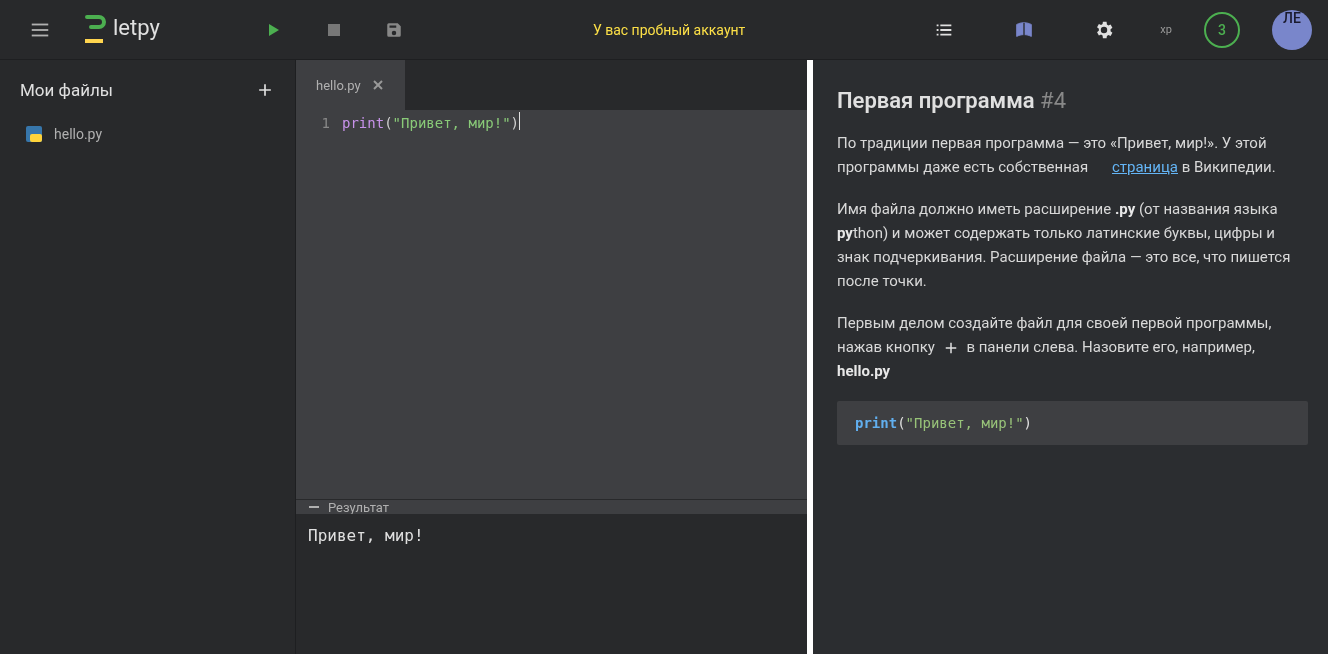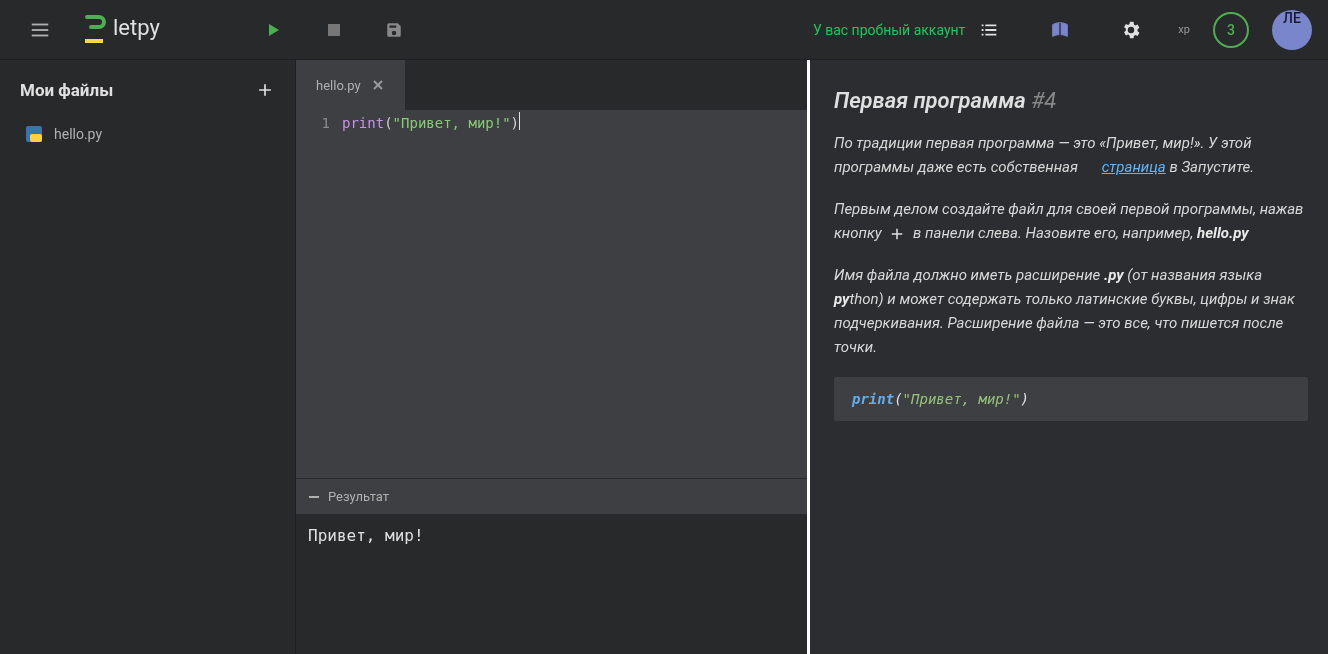--- a/index.html
+++ b/index.html
@@ -44,28 +44,28 @@
   color: #e0e0e0;
 }
 .toolbar-actions {
   display: flex;
   align-items: center;
   margin-left: 90px;
   gap: 12px;
 }
 .trial-text {
   flex: 1;
-  text-align: right;
-  color: #22c55e;
+  text-align: center;
+  color: #fde047;
   font-size: 14px;
 }
 .right-icons {
   display: flex;
   align-items: center;
-  gap: 23px;
+  gap: 32px;
 }
 .xp-label {
   font-size: 11px;
   color: #999;
 }
 .xp-circle {
   width: 36px;
   height: 36px;
   border: 2px solid #4caf50;
   border-radius: 50%;
@@ -99,21 +99,21 @@
   padding: 20px 0;
 }
 .sidebar-header {
   display: flex;
   align-items: center;
   justify-content: space-between;
   padding: 0 20px 16px 20px;
 }
 .sidebar-title {
   font-size: 17px;
-  font-weight: 700;
+  font-weight: 400;
   color: #e0e0e0;
 }
 .add-btn {
   color: #e0e0e0;
   cursor: pointer;
   font-size: 22px;
 }
 .file-item {
   display: flex;
   align-items: center;
@@ -184,21 +184,21 @@
 .tok-paren { color: #d0d0d0; }
 .tok-str { color: #89ca78; }
 .cursor-bar {
   display: inline-block;
   width: 1px;
   height: 18px;
   background: #e0e0e0;
   vertical-align: middle;
 }
 .result-header {
-  height: 36px;
+  height: 15px;
   background: #3e3f42;
   display: flex;
   align-items: center;
   gap: 8px;
   padding: 0 12px;
   color: #b0b0b0;
   font-size: 13px;
   border-top: 1px solid #28292b;
 }
 .result-panel {
@@ -207,22 +207,21 @@
   padding: 12px 12px;
   font-family: "Consolas", "Monaco", monospace;
   font-size: 16px;
   color: #e0e0e0;
 }
 .instructions {
   flex: 1;
   background: #2b2d30;
   padding: 28px 20px 20px 24px;
   overflow-y: auto;
-  border-left: 3px solid #ffffff;
-  font-style: italic;
+  border-left: 6px solid #ffffff;
 }
 .lesson-title {
   font-size: 22px;
   font-weight: 600;
   margin-bottom: 18px;
 }
 .lesson-num {
   color: #888;
   font-weight: 400;
 }
@@ -386,38 +385,38 @@
     </div>
   </div>
 
   <div class="instructions">
     <h1 class="lesson-title">
       <span>Первая программа</span>
       <span class="lesson-num">#4</span>
     </h1>
 
     <p>
-      <span>По традиции первая программа — это «Привет, мир!». У этой программы даже есть собственная </span><a href="#">страница</a><span> в Запустите.</span>
+      <span>По традиции первая программа — это «Привет, мир!». У этой программы даже есть собственная </span><a href="#">страница</a><span> в Википедии.</span>
+    </p>
+
+    <p>
+      <span>Имя файла должно иметь расширение </span><strong>.py</strong><span> (от названия языка </span><strong>py</strong><span>thon) и может содержать только латинские буквы, цифры и знак подчеркивания. Расширение файла — это все, что пишется после точки.</span>
     </p>
 
     <p>
       <span>Первым делом создайте файл для своей первой программы, нажав кнопку </span>
       <span class="inline-icon">
           <svg width="18" height="18" viewBox="0 0 24 24" fill="#e0e0e0">
             <path d="M19 13h-6v6h-2v-6H5v-2h6V5h2v6h6v2z"></path>
           </svg>
         </span>
       <span> в панели слева. Назовите его, например, </span>
       <strong>hello.py</strong>
     </p>
 
-    <p>
-      <span>Имя файла должно иметь расширение </span><strong>.py</strong><span> (от названия языка </span><strong>py</strong><span>thon) и может содержать только латинские буквы, цифры и знак подчеркивания. Расширение файла — это все, что пишется после точки.</span>
-    </p>
-
 
 
     <div class="code-block">
       <span class="tok-fn">print</span><span>(</span><span class="tok-str">"Привет, мир!"</span><span>)</span>
     </div>
 
   </div>
 
 </div>
 

